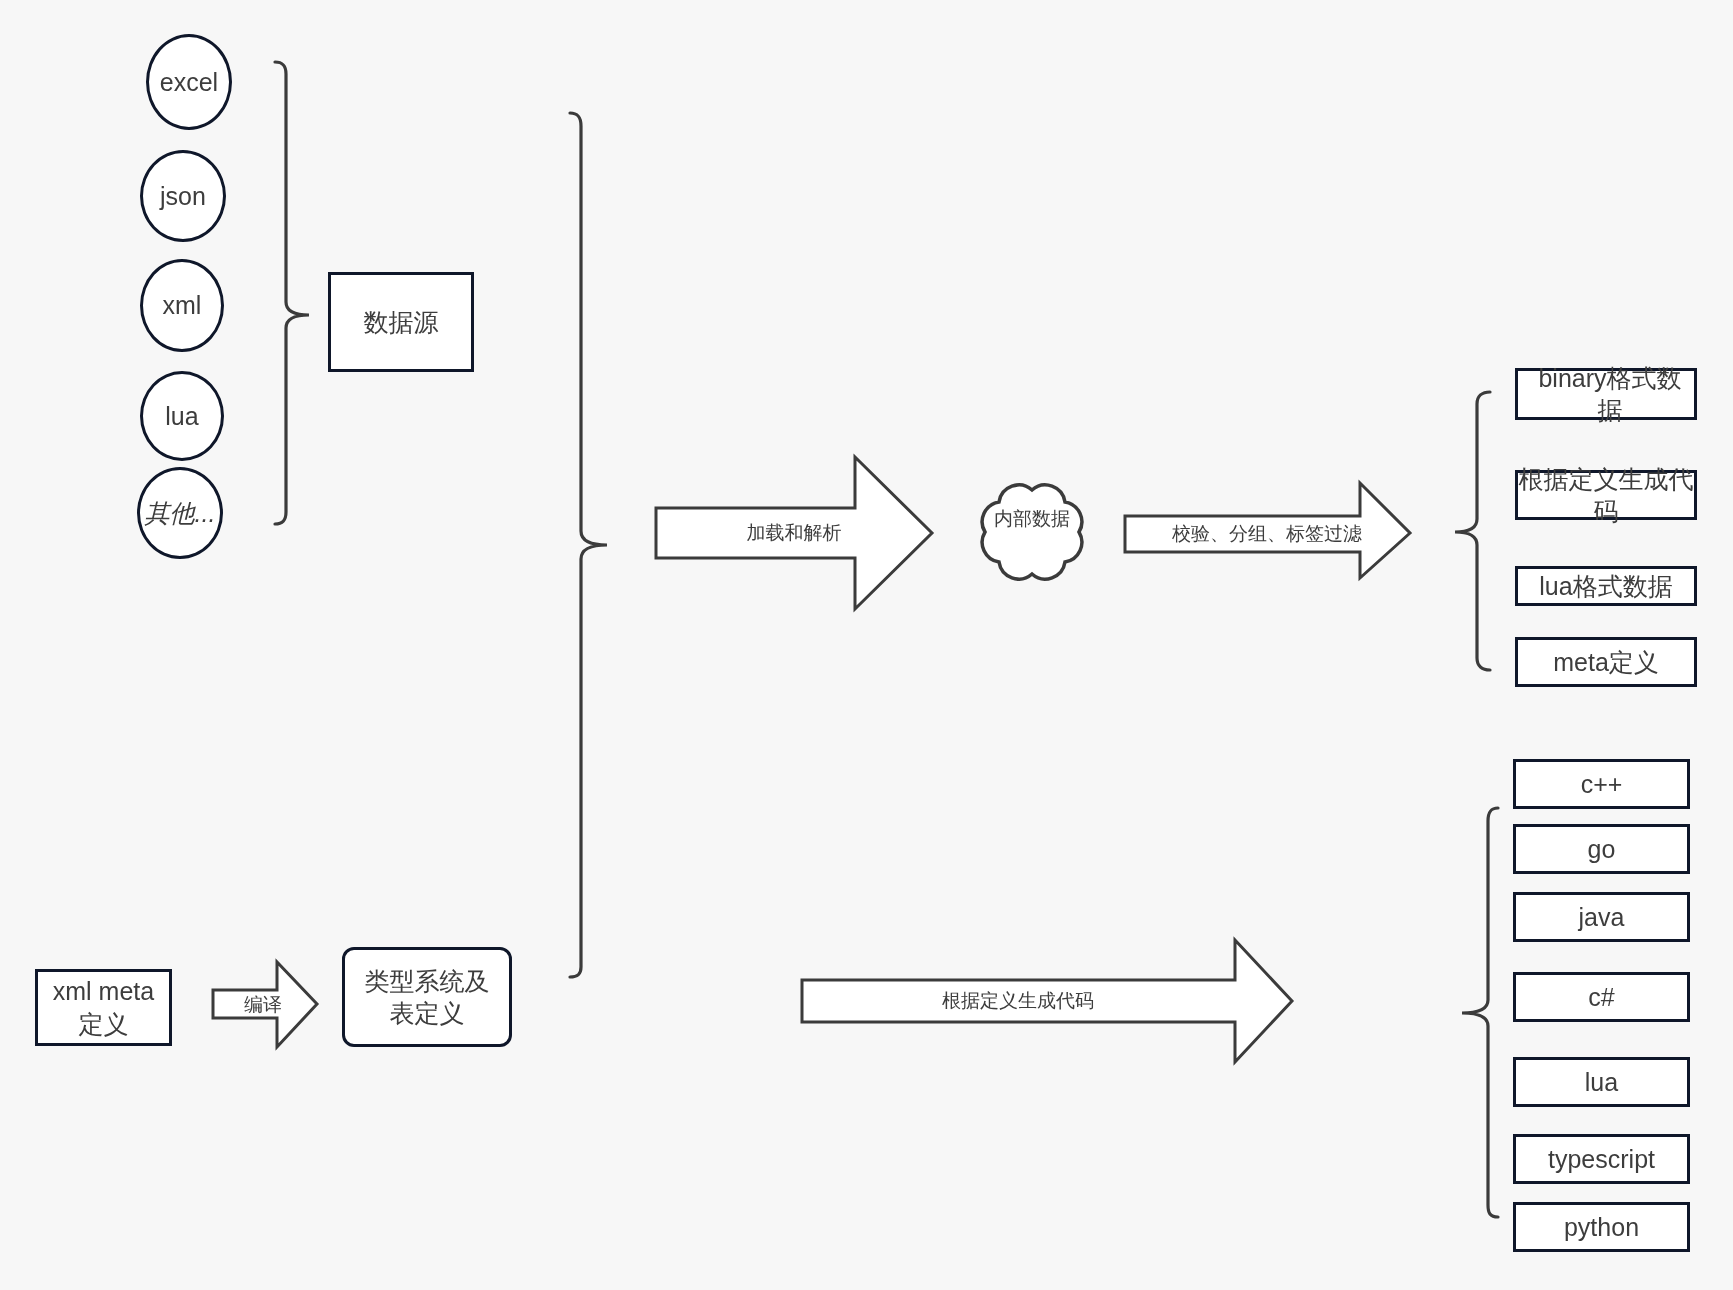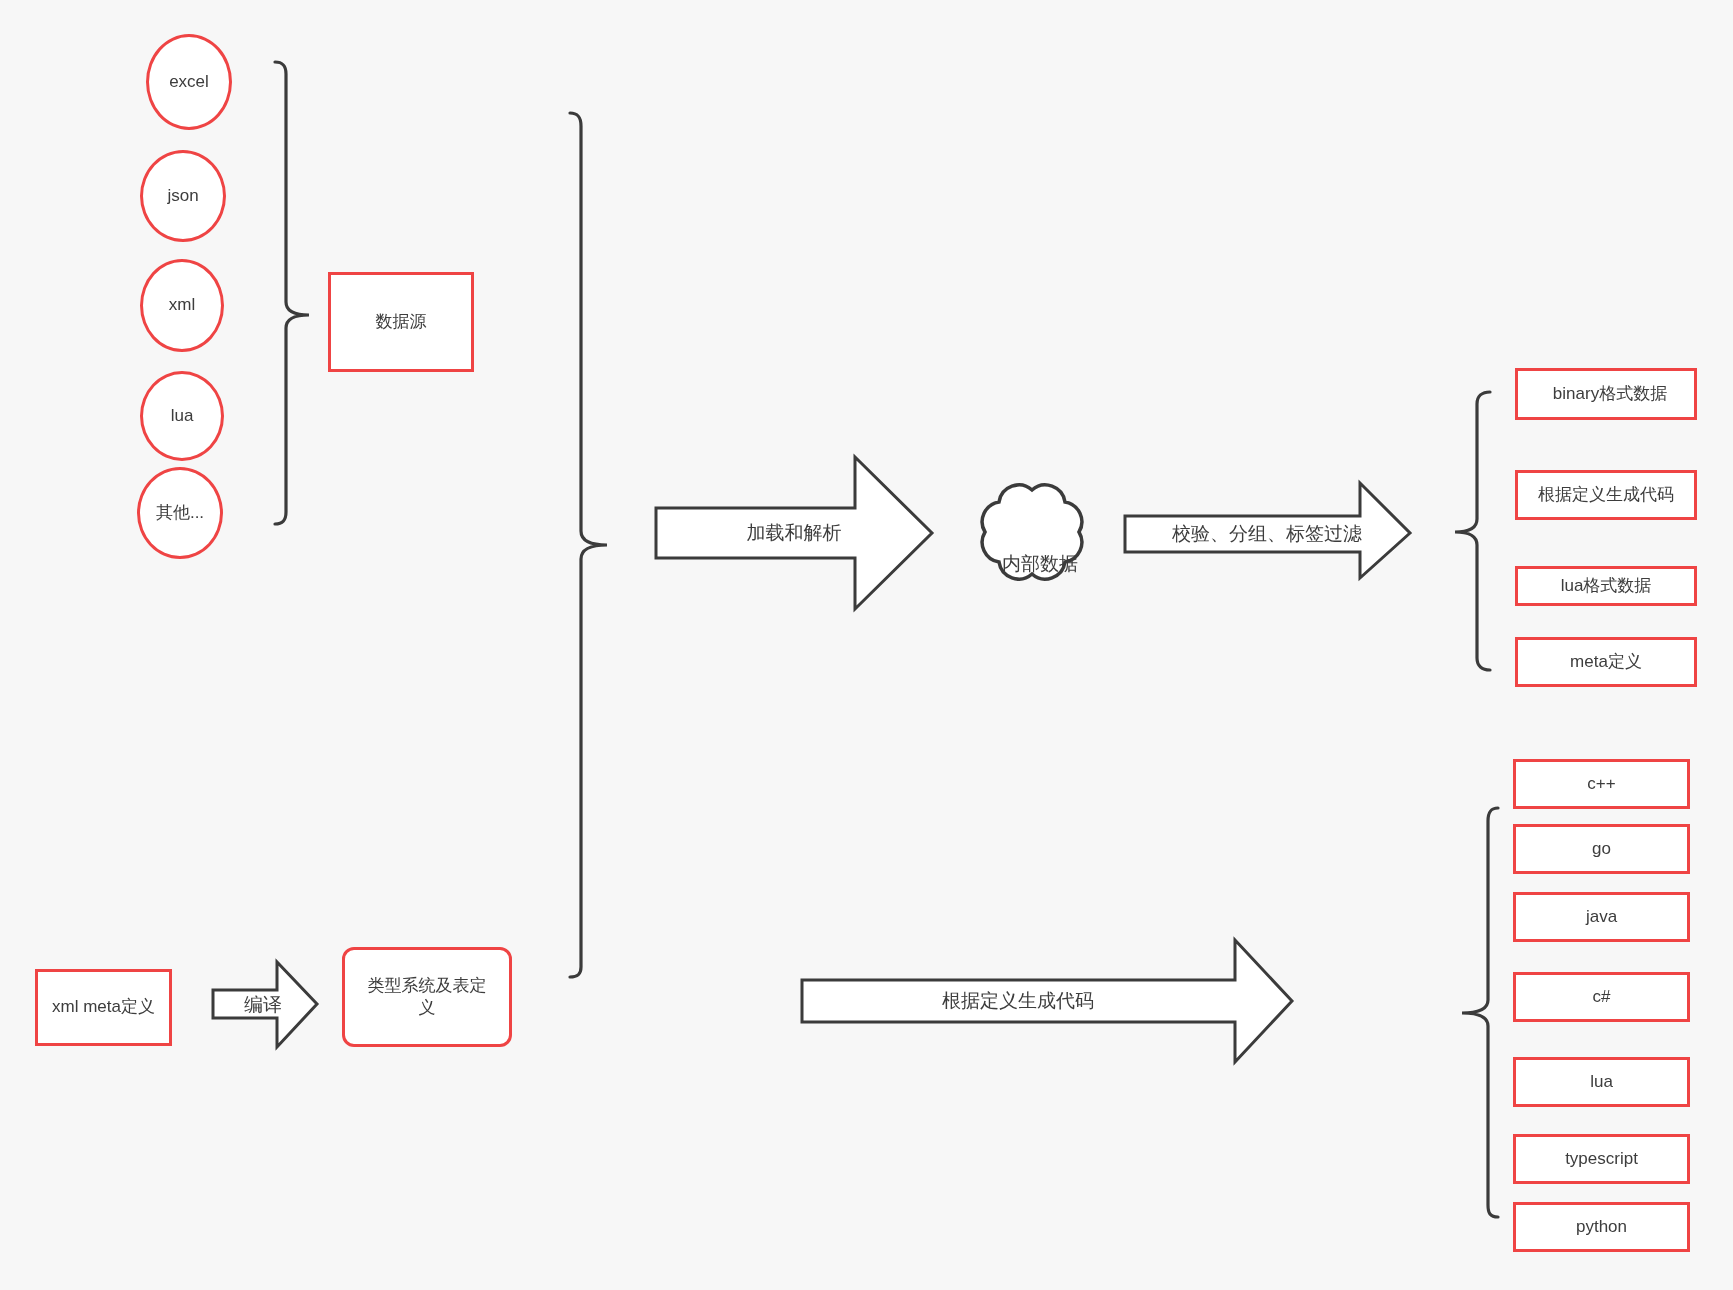--- a/index.html
+++ b/index.html
@@ -6,23 +6,23 @@
   .canvas{
     position:relative;
     width:1733px;height:1290px;
     background:#f7f7f7;
     font-family:"Liberation Sans",sans-serif;
     color:#3d3d3d;
     overflow:hidden;
   }
   .node{
     position:absolute;box-sizing:border-box;
-    background:#ffffff;border:3px solid #ef4444;
+    background:#ffffff;border:3px solid #0f172a;
     display:flex;align-items:center;justify-content:center;
-    text-align:center;font-size:17px;line-height:1.3;
+    text-align:center;font-size:25px;line-height:1.3;
   }
   .ellipse{border-radius:50%;}
   .rounded{border-radius:12px;}
   .shape{position:absolute;overflow:visible;}
   .brace path{fill:none;stroke:#3b3b3b;stroke-width:3.2;stroke-linecap:round;}
   .arrow polygon{fill:#ffffff;stroke:#3b3b3b;stroke-width:3;stroke-linejoin:miter;}
   .cloud path{fill:#ffffff;stroke:#3b3b3b;stroke-width:3.5;}
   .lbl{
     position:absolute;transform:translate(-50%,-50%);
     font-size:19px;white-space:nowrap;text-align:center;
@@ -40,21 +40,21 @@
   </div>
   <div class="node ellipse" style="left:140px;top:150px;width:86px;height:92px;">
     <span>json</span>
   </div>
   <div class="node ellipse" style="left:140px;top:259px;width:84px;height:93px;">
     <span>xml</span>
   </div>
   <div class="node ellipse" style="left:140px;top:371px;width:84px;height:90px;">
     <span>lua</span>
   </div>
-  <div class="node ellipse" style="left:137px;top:467px;width:86px;height:92px;">
+  <div class="node ellipse" style="left:137px;top:467px;width:86px;height:92px;font-style:italic;">
     <span>其他...</span>
   </div>
 
   <svg class="shape brace" style="left:274px;top:59px;" width="38" height="468">
     <path d="M 1,3 C 9,3 12,7 12,15 L 12,243 Q 12,256 35,256 Q 12,256 12,269 L 12,453 C 12,461 9,465 1,465"></path>
   </svg>
 
   <div class="node" style="left:328px;top:272px;width:146px;height:100px;">
     <span>数据源</span>
   </div>
@@ -66,21 +66,21 @@
   <svg class="shape arrow" style="left:650px;top:450px;" width="290" height="165">
     <polygon points="6,58 205,58 205,7 282,83 205,159 205,108 6,108"></polygon>
   </svg>
   <div class="lbl" style="left:794px;top:533px;">加载和解析</div>
 
   <svg class="shape cloud" style="left:976px;top:480px;" width="112" height="104" viewBox="0 0 112 104">
     <path d="M 56,10 A 20 20 0 0 1 89,22 A 20 20 0 0 1 103,52 A 20 20 0 0 1 89,82
              A 20 20 0 0 1 56,94 A 20 20 0 0 1 23,82 A 20 20 0 0 1 9,52
              A 20 20 0 0 1 23,22 A 20 20 0 0 1 56,10 Z"></path>
   </svg>
-  <div class="lbl" style="left:1032px;top:564px;margin-left:8px;">内部数据</div>
+  <div class="lbl" style="left:1032px;top:519px;">内部数据</div>
 
   <svg class="shape arrow" style="left:1120px;top:478px;" width="295" height="105">
     <polygon points="5,38 240,38 240,5 290,55 240,100 240,74 5,74"></polygon>
   </svg>
   <div class="lbl" style="left:1267px;top:534px;">校验、分组、标签过滤</div>
 
   <svg class="shape brace" style="left:1450px;top:386px;" width="44" height="290">
     <path d="M 40,6 C 32,6 27,10 27,18 L 27,133 Q 27,146 5,146 Q 27,146 27,159 L 27,272 C 27,280 32,284 40,284"></path>
   </svg>
 

